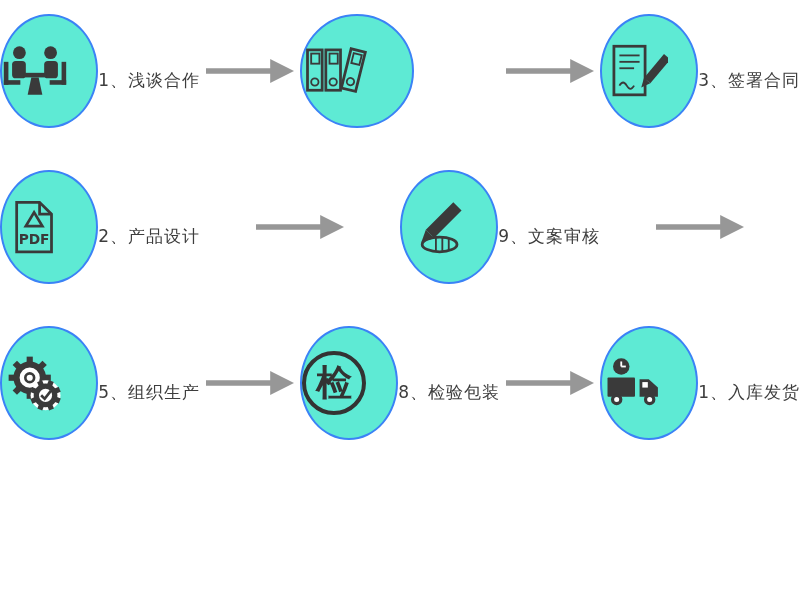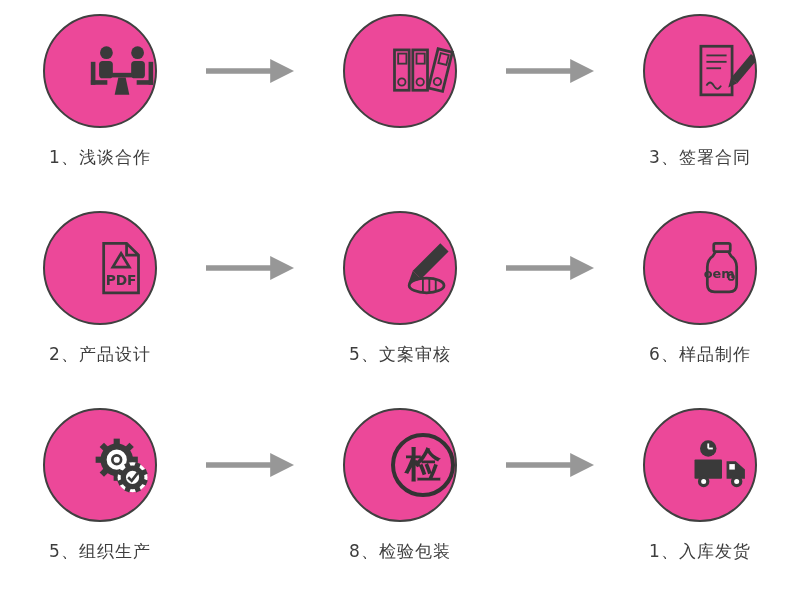--- a/index.html
+++ b/index.html
@@ -1,19 +1,19 @@
 <!DOCTYPE html>
 <html><head>
 <meta charset="utf-8">
 <style>
   html,body{margin:0;padding:0;background:#ffffff;font-family:"DejaVu Sans",sans-serif;}
   .canvas{width:800px;height:600px;margin:0 auto;position:relative;overflow:hidden;background:#fff;padding-top:14px;box-sizing:border-box;}
   .row{display:flex;align-items:flex-start;justify-content:center;margin-bottom:42px;}
-  .step{width:200px;display:flex;flex-direction:column;align-items:center;}
-  .circle{width:114px;height:114px;border:2px solid #404040;border-radius:50%;background:#ec4899;display:flex;align-items:center;justify-content:flex-end;box-sizing:border-box;}
+  .step{width:200px;display:flex;flex-direction:row;align-items:center;}
+  .circle{width:114px;height:114px;border:2px solid #3b82f6;border-radius:50%;background:#5eead4;display:flex;align-items:center;justify-content:flex-start;box-sizing:border-box;}
   .label{margin-top:18px;font-size:17px;color:#3d3d3d;letter-spacing:1px;white-space:nowrap;}
   .arrowcell{flex:1;display:flex;align-items:center;justify-content:center;height:114px;}
   .arrow{width:88px;height:26px;}
   .arrow rect,.arrow polygon{fill:#979797;}
   .ic{width:66px;height:58px;}
   .ic .st{fill:none;stroke:#3a3a3a;stroke-width:3;}
   .ic .st2{fill:none;stroke:#3a3a3a;stroke-width:2;}
   .ic .fl{fill:#3a3a3a;}
   .inspect-badge{width:64px;height:64px;border:4px solid #333;border-radius:50%;display:flex;align-items:center;justify-content:center;box-sizing:border-box;}
   .inspect-char{font-size:36px;font-weight:bold;color:#333;line-height:1;}
@@ -120,41 +120,30 @@
       <div class="circle">
         <svg class="ic" viewBox="0 0 72 60">
           <polygon class="fl" points="56,3 65,12 35,42 26,33"></polygon>
           <polygon class="fl" points="26,33 35,42 21,47"></polygon>
           <ellipse class="st" cx="41" cy="49" rx="19" ry="8"></ellipse>
           <line class="st2" x1="37" y1="42" x2="37" y2="56"></line>
           <line class="st2" x1="44" y1="42" x2="44" y2="56"></line>
           <line class="st2" x1="51" y1="43" x2="51" y2="55"></line>
         </svg>
       </div>
-      <div class="label">5、文案审核</div>
-    </div>
-
-    <div class="arrowcell">
-      <svg class="arrow" viewBox="0 0 96 26">
-        <rect x="0" y="10" width="72" height="6"></rect>
-        <polygon points="70,0 96,13 70,26"></polygon>
-      </svg>
-    </div>
-
-    <div class="step">
-      <div class="circle">
-        <svg class="ic" viewBox="0 0 72 60">
-          <rect class="st" x="27" y="3" width="18" height="9" rx="2"></rect>
-          <path class="st" d="M29,12 l-3,5 q-6,4 -6,12 v19 q0,8 8,8 h16 q8,0 8,-8 v-19 q0,-8 -6,-12 l-3,-5"></path>
-          <text class="svgtxt" x="33" y="41" font-size="14" text-anchor="middle">oem</text>
-          <circle class="st2" cx="46" cy="40" r="3"></circle>
-        </svg>
-      </div>
-      <div class="label">6、样品制作</div>
-    </div>
+      <div class="label">9、文案审核</div>
+    </div>
+
+    <div class="arrowcell">
+      <svg class="arrow" viewBox="0 0 96 26">
+        <rect x="0" y="10" width="72" height="6"></rect>
+        <polygon points="70,0 96,13 70,26"></polygon>
+      </svg>
+    </div>
+
 
   </div>
 
   <div class="row">
 
     <div class="step">
       <div class="circle">
         <svg class="ic" viewBox="0 0 72 66">
           <g transform="translate(30,27)">
             <rect class="fl" x="-3.5" y="-24" width="7" height="9" transform="rotate(0)"></rect>

